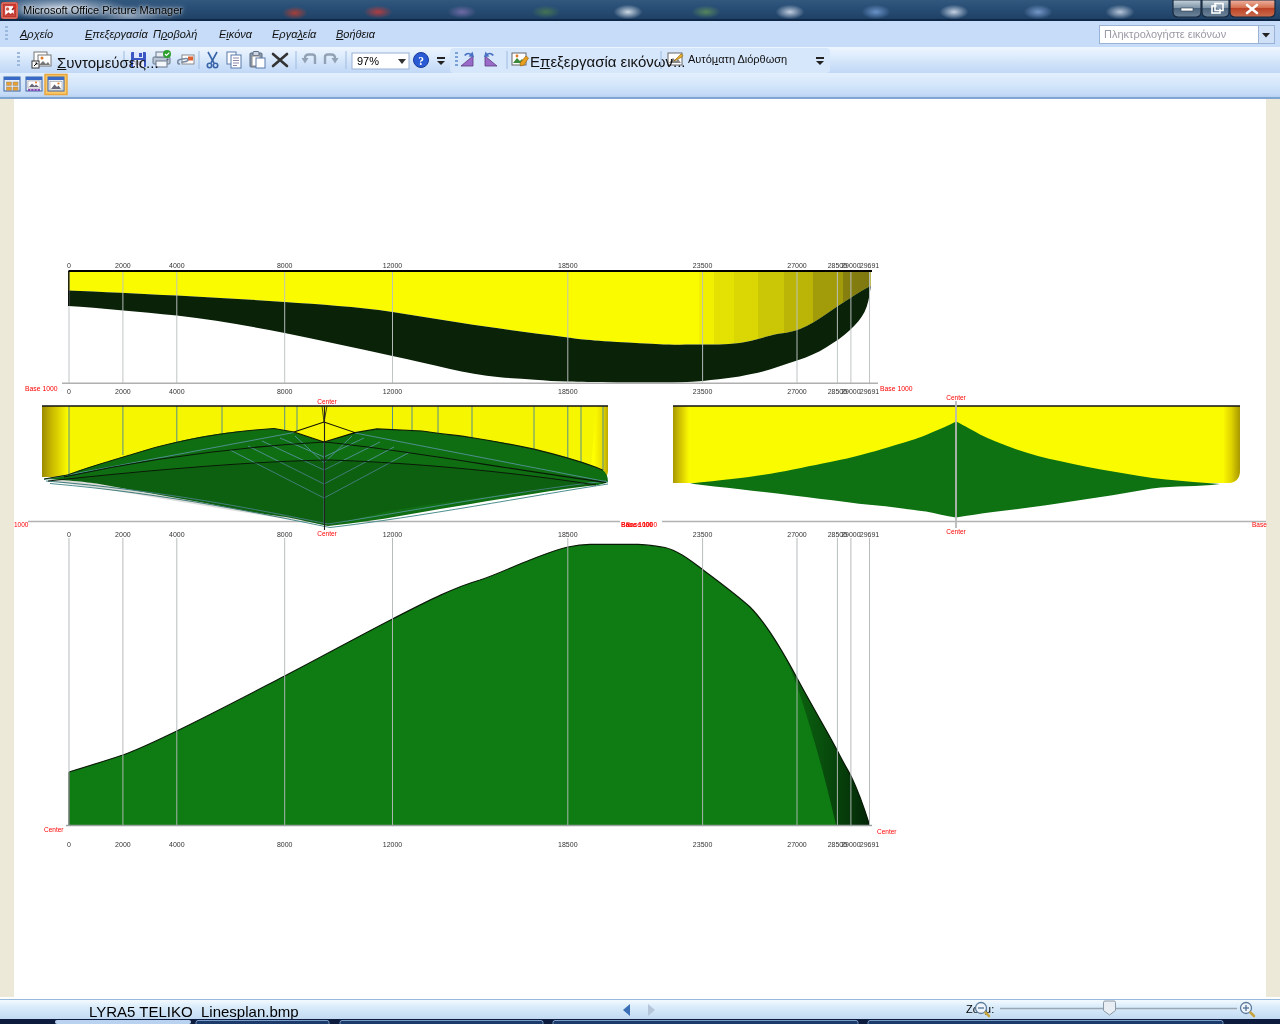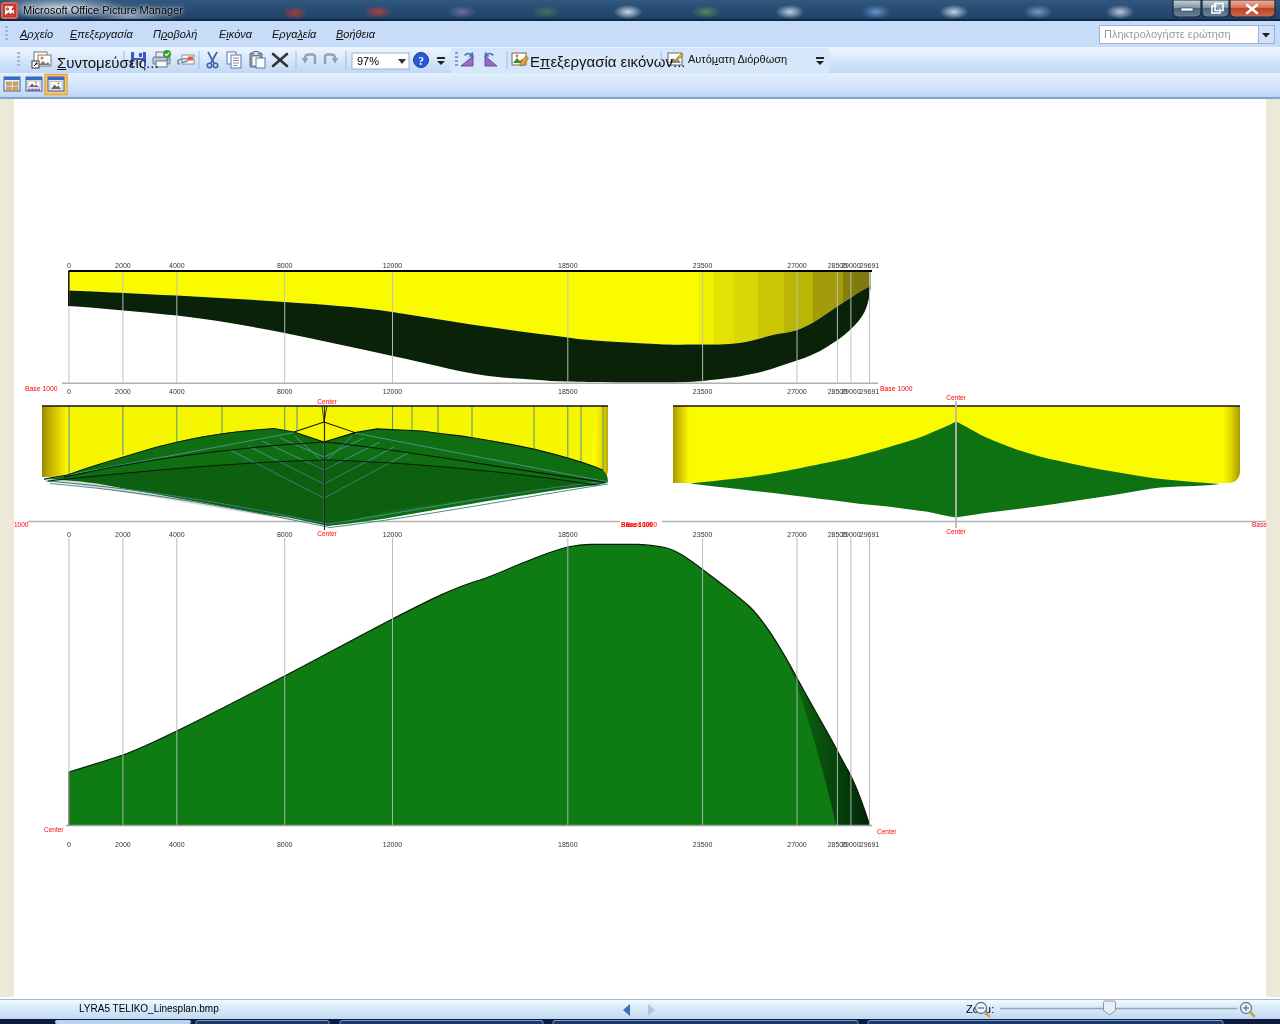--- a/index.html
+++ b/index.html
@@ -34,21 +34,21 @@
   #toolrow1{left:0;top:47px;width:1280px;height:26px;background:linear-gradient(to bottom,#eef5fe 0,#dcebfc 10px,#cadef8 20px,#c1d8f6 26px);}
   #toolrow2{left:0;top:73px;width:1280px;height:24px;background:linear-gradient(to bottom,#e3effd 0,#d4e6fa 12px,#c2d9f6 22px,#b7d0f2 24px);}
   #sepline{left:0;top:97px;width:1280px;height:2px;background:#7fa5d3;}
   
   #content{left:0;top:99px;width:1280px;height:900px;background:#fff;}
   .sidebeige{top:99px;width:14px;height:898px;background:#ece9d8;}
   
   #statusbar{left:0;top:999px;width:1280px;height:20px;
      background:linear-gradient(to bottom,#f4fafe 0,#dcedfb 6px,#cfe4f7 12px,#c0d8f0 20px);
      border-top:1px solid #98b9da;box-sizing:border-box;}
-  #fname{left:31px;top:1003px;font-size:10px;color:#000;padding-left:48px;}
+  #fname{left:41px;top:1003px;font-size:15px;color:#000;padding-left:48px;}
   
   #taskbar{left:0;top:1019px;width:1280px;height:5px;background:#101c3c;}
 </style>
 </head>
 <body>
 <div id="root">
   <div class="abs" id="titlebar"></div>
   <div class="abs" id="titleline"></div>
   <div class="abs" id="apptitle">Microsoft Office Picture Manager</div>
 
@@ -82,28 +82,28 @@
     <path d="M30 0 H57 V12 Q57 17 52 17 H35 Q30 17 30 12 Z" fill="url(#wbg)" stroke="#18293e" stroke-width="1.2"></path>
     <path d="M58 0 H103 V12 Q103 17 98 17 H63 Q58 17 58 12 Z" fill="url(#wbr)" stroke="#18293e" stroke-width="1.2"></path>
     <rect x="9" y="8" width="12" height="3" fill="#fff" stroke="#2a3a4c" stroke-width="0.6"></rect>
     <rect x="40" y="6" width="8" height="7" fill="none" stroke="#fff" stroke-width="1.6"></rect>
     <rect x="43" y="3.5" width="8" height="7" fill="none" stroke="#fff" stroke-width="1.6"></rect>
     <rect x="44.6" y="5.1" width="4.8" height="3.8" fill="#8fa2b4"></rect>
     <path d="M75 5 L85 13 M85 5 L75 13" stroke="#fff" stroke-width="2.6" stroke-linecap="round"></path>
   </svg>
   <div class="abs" id="menubar"></div>
   <div class="abs menuitem" style="left:20px"><u>Α</u>ρχείο</div>
-  <div class="abs menuitem" style="left:70px"><u>Ε</u>πεξεργασία</div>
+  <div class="abs menuitem" style="left:85px"><u>Ε</u>πεξεργασία</div>
   <div class="abs menuitem" style="left:153px">Π<u>ρ</u>οβολή</div>
   <div class="abs menuitem" style="left:219px">Ε<u>ι</u>κόνα</div>
   <div class="abs menuitem" style="left:272px">Εργα<u>λ</u>εία</div>
   <div class="abs menuitem" style="left:336px"><u>Β</u>οήθεια</div>
 
   <div class="abs" style="left:1099px;top:25px;width:176px;height:19px;background:#fff;border:1px solid #9ab2d4;box-sizing:border-box;"></div>
-  <div class="abs" style="left:1104px;top:28px;font-size:11px;color:#9a9aa6;">Πληκτρολογήστε ερώτηση</div>
+  <div class="abs" style="left:1104px;top:28px;font-size:11px;color:#9a9aa6;">Πληκτρολογήστε εικόνων</div>
   <div class="abs" style="left:1258px;top:26px;width:16px;height:17px;background:#cfe0f7;border-left:1px solid #9ab2d4;box-sizing:border-box;"></div>
   <svg class="abs" style="left:1261px;top:32px" width="10" height="6">
       <path d="M1 1 L9 1 L5 5.5 Z" fill="#222"></path>
     </svg>
 
   <svg class="abs" style="left:4px;top:26px" width="5" height="17">
     <g fill="#9cb8dd">
         <rect x="1" y="0" width="3" height="2"></rect>
         <rect x="1" y="4" width="3" height="2"></rect>
         <rect x="1" y="8" width="3" height="2"></rect>

